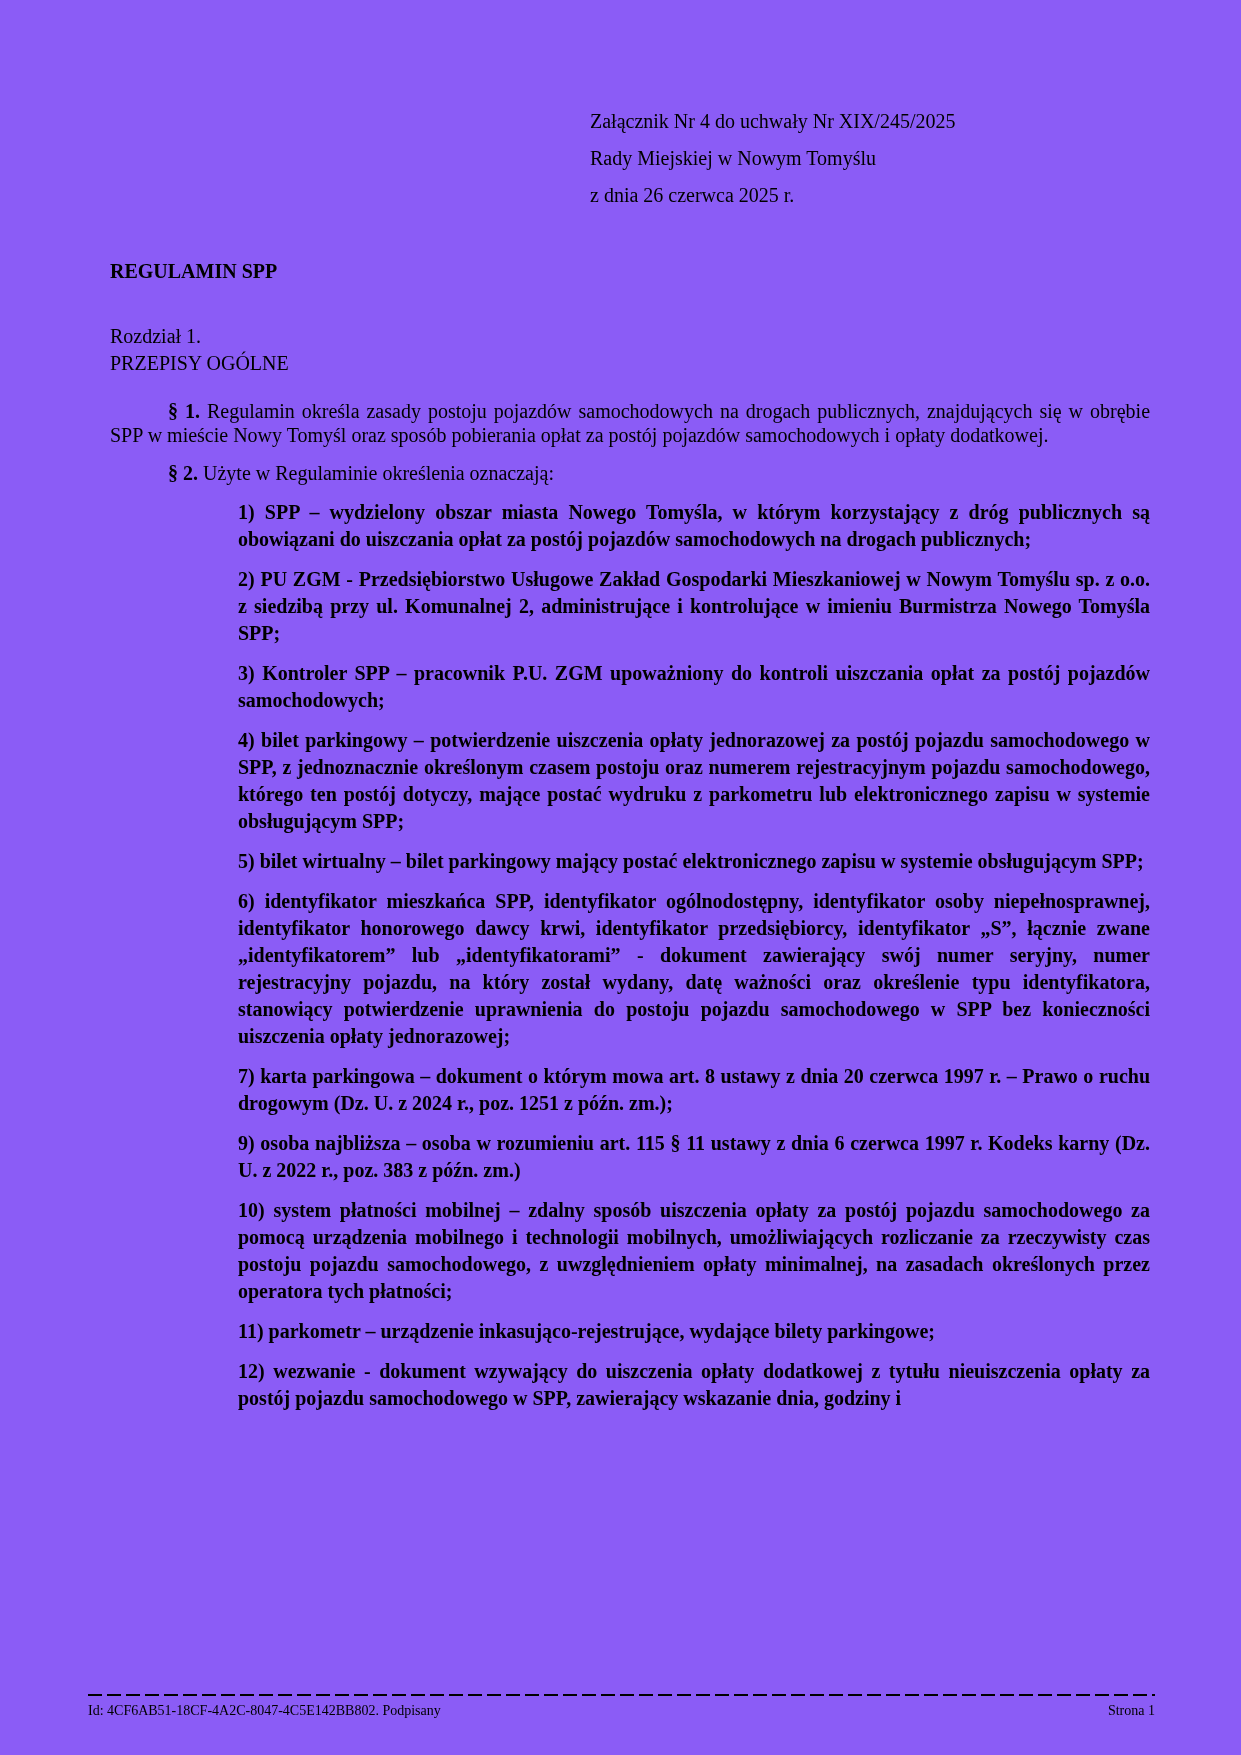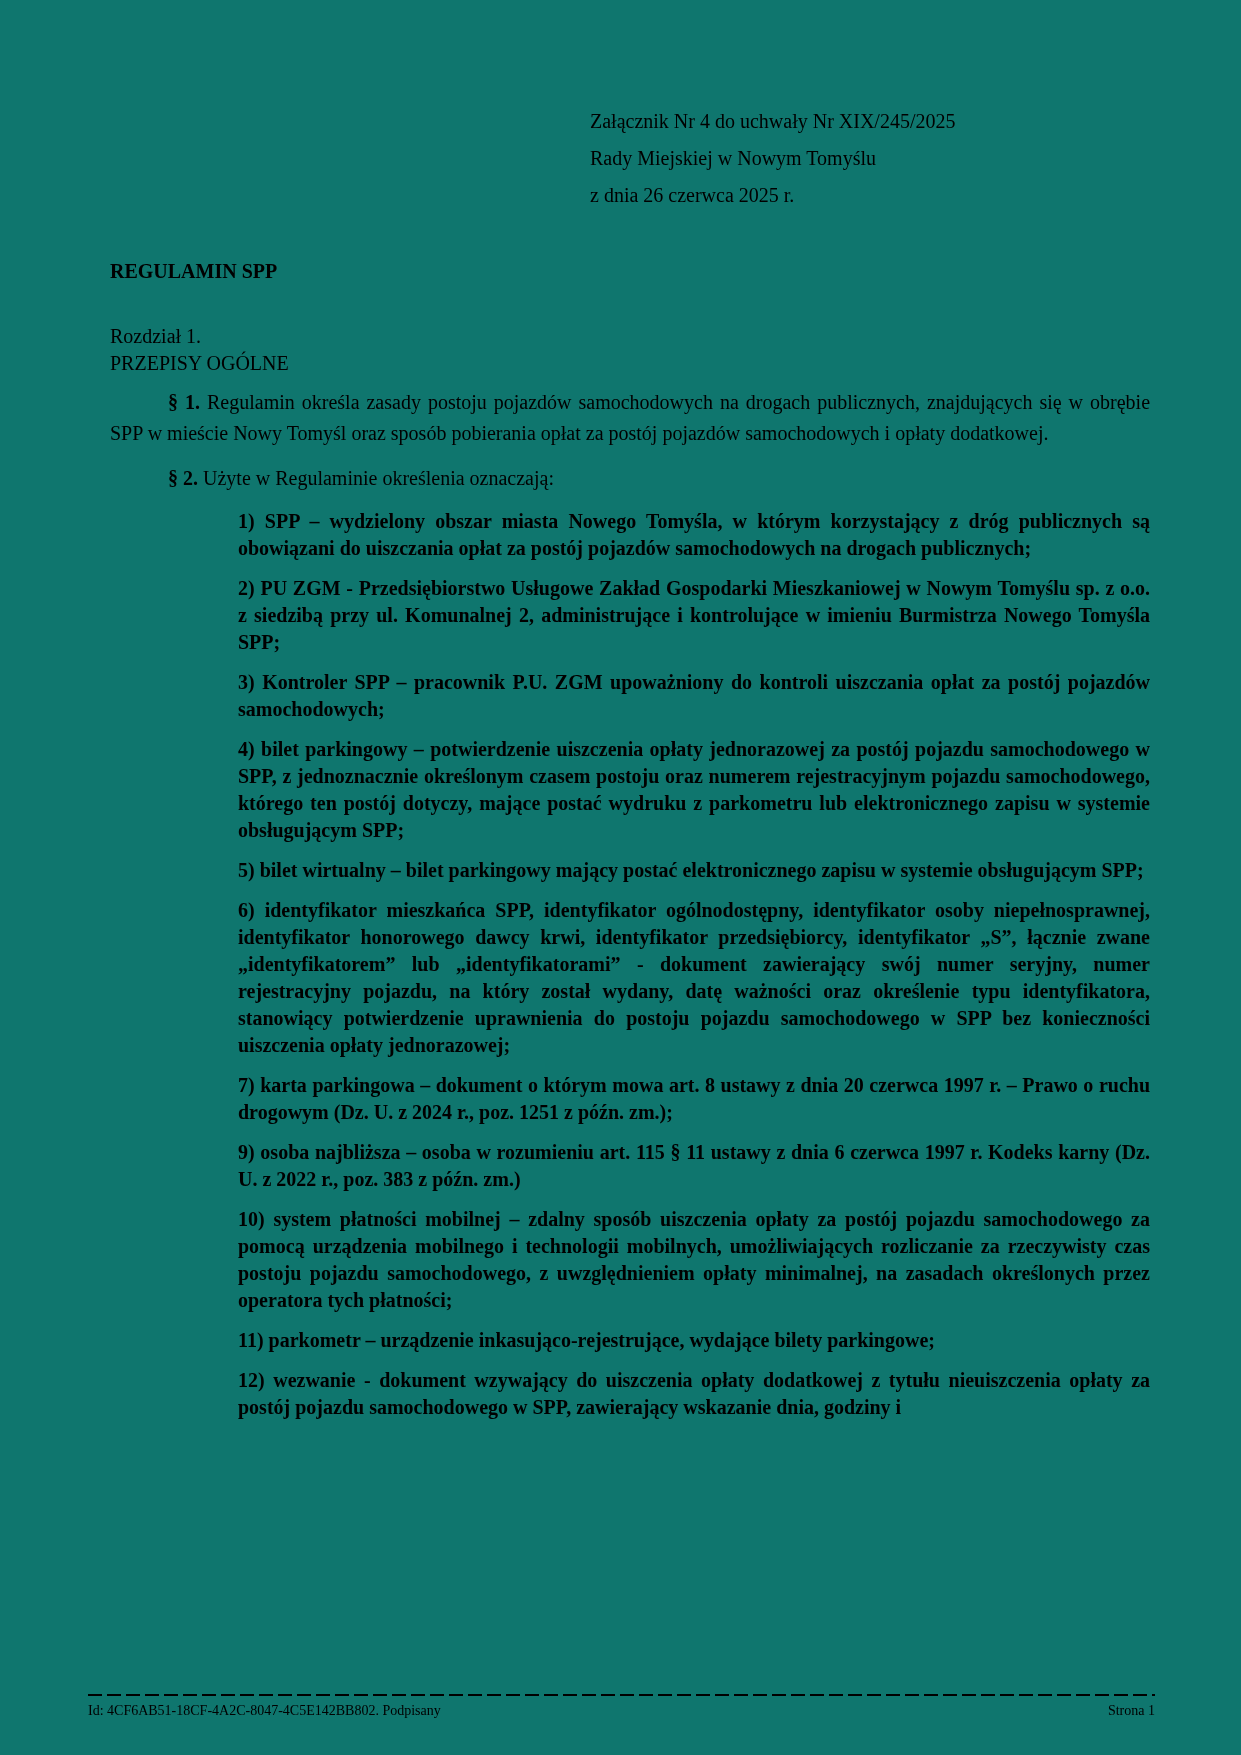--- a/index.html
+++ b/index.html
@@ -4,21 +4,21 @@
 <style>
   html, body {
     margin: 0;
     padding: 0;
     background: #ffffff;
   }
   .page {
     position: relative;
     width: 1241px;
     height: 1755px;
-    background: #0f766e;
+    background: #8b5cf6;
     color: #000000;
     font-family: "Liberation Serif", "DejaVu Serif", serif;
     font-size: 20px;
     box-sizing: border-box;
     padding: 103px 91px 0 110px;
     overflow: hidden;
   }
   .doc-header {
     margin-left: 480px;
     line-height: 37px;
@@ -30,22 +30,22 @@
     margin: 46px 0 0 0;
   }
   .chapter {
     text-align: left;
     font-weight: normal;
     line-height: 27px;
     margin-top: 40px;
   }
   .body-par {
     text-align: justify;
-    line-height: 31px;
-    margin: 10px 0 0 0;
+    line-height: 24px;
+    margin: 22px 0 0 0;
     text-indent: 58px;
   }
   .body-par.second {
     margin-top: 14px;
   }
   .b { font-weight: bold; }
   .definitions {
     margin-top: 14px;
     font-weight: bold;
   }

